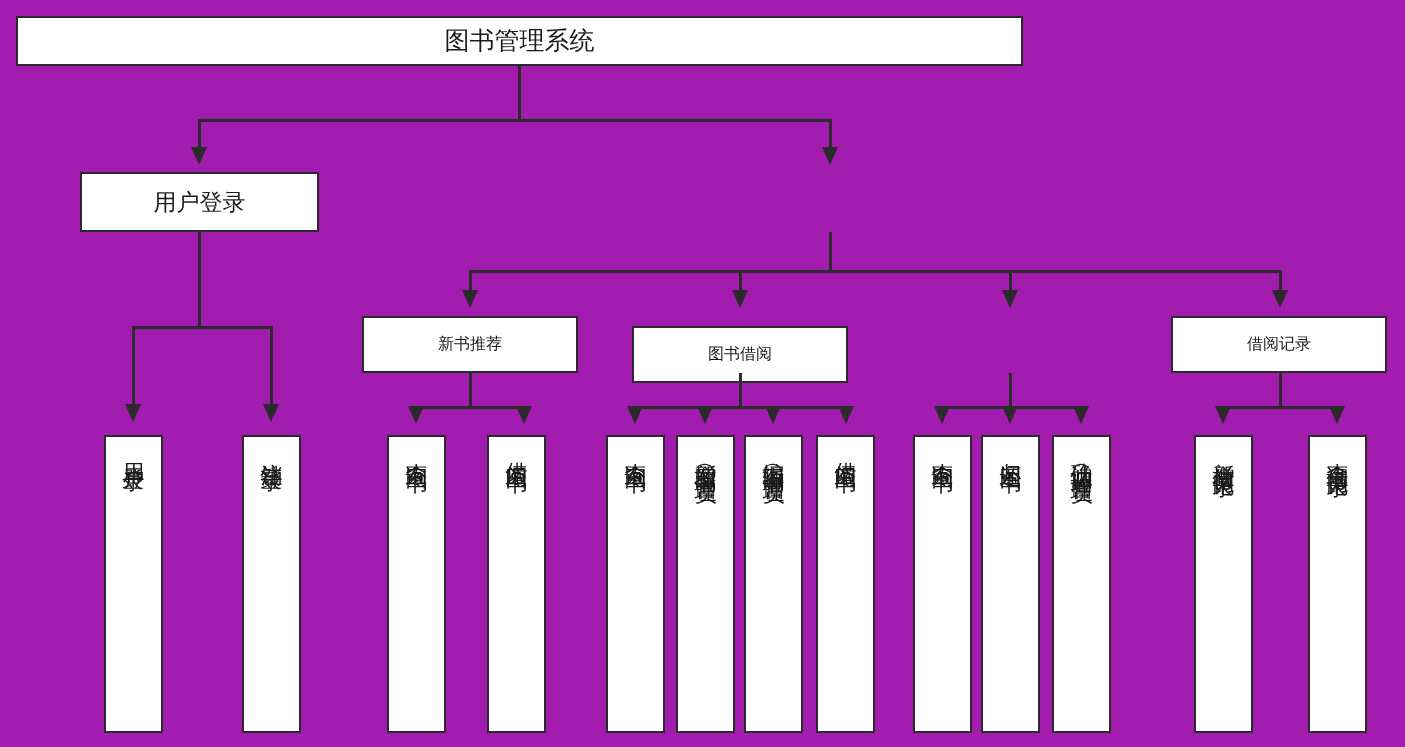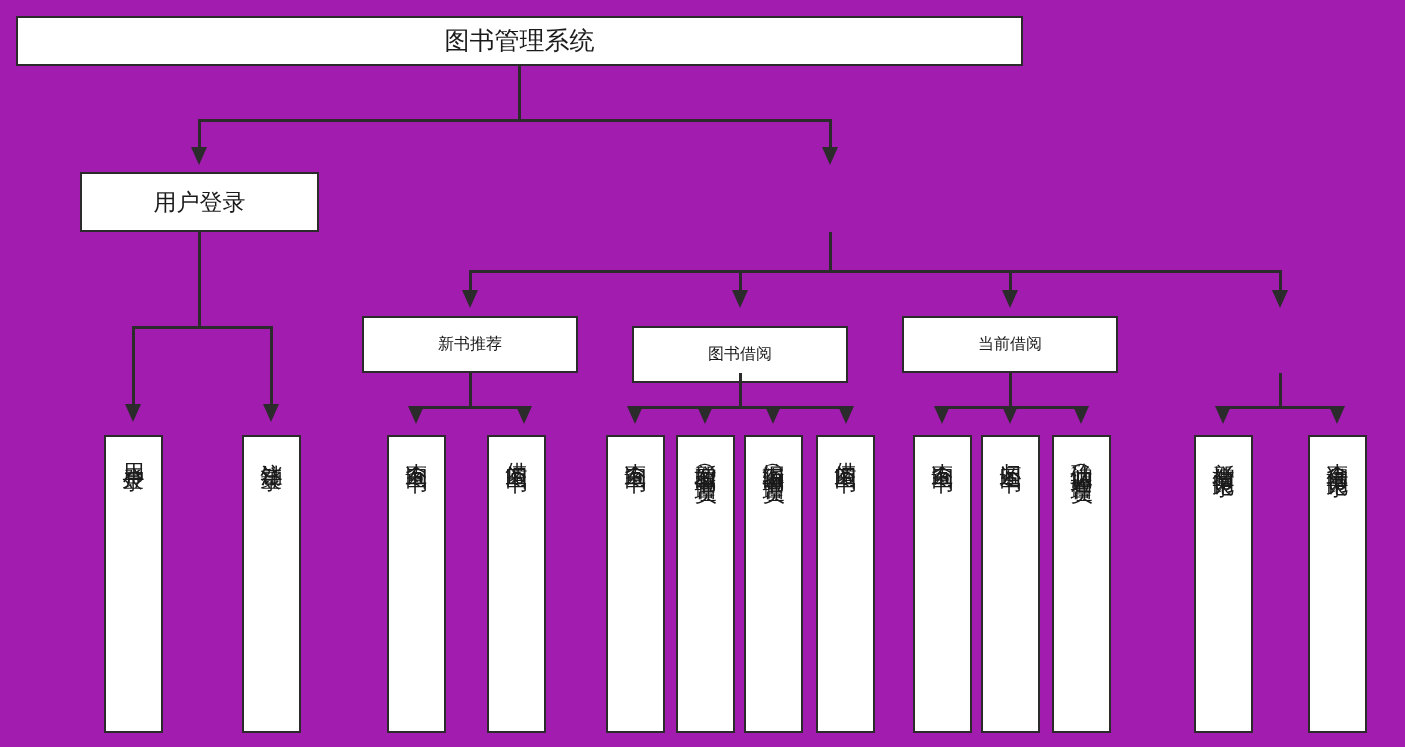--- a/index.html
+++ b/index.html
@@ -109,22 +109,22 @@
   <div class="arrow" style="left:1002px; top:290px;"></div>
   <div class="vline" style="left:1279px; top:270px; height:22px;"></div>
   <div class="arrow" style="left:1272px; top:290px;"></div>
 
   <div class="node lvl3" style="left:362px; top:316px; width:216px; height:57px;">
     <span>新书推荐</span>
   </div>
   <div class="node lvl3" style="left:632px; top:316px; width:216px; height:57px;margin-top:10px;">
     <span>图书借阅</span>
   </div>
-  <div class="node lvl3" style="left:902px; top:316px; width:216px; height:57px;">
-    <span>当前借阅</span>
+  <div class="node lvl3" style="left:1171px; top:316px; width:216px; height:57px;">
+    <span>借阅记录</span>
   </div>
 
   <div class="vline" style="left:469px; top:373px; height:35px;"></div>
   <div class="hline" style="left:415px; top:406px; width:109px;"></div>
   <div class="arrow" style="left:408px; top:406px;"></div>
   <div class="arrow" style="left:516px; top:406px;"></div>
 
   <div class="vline" style="left:739px; top:373px; height:35px;"></div>
   <div class="hline" style="left:634px; top:406px; width:212px;"></div>
   <div class="arrow" style="left:627px; top:406px;"></div>

